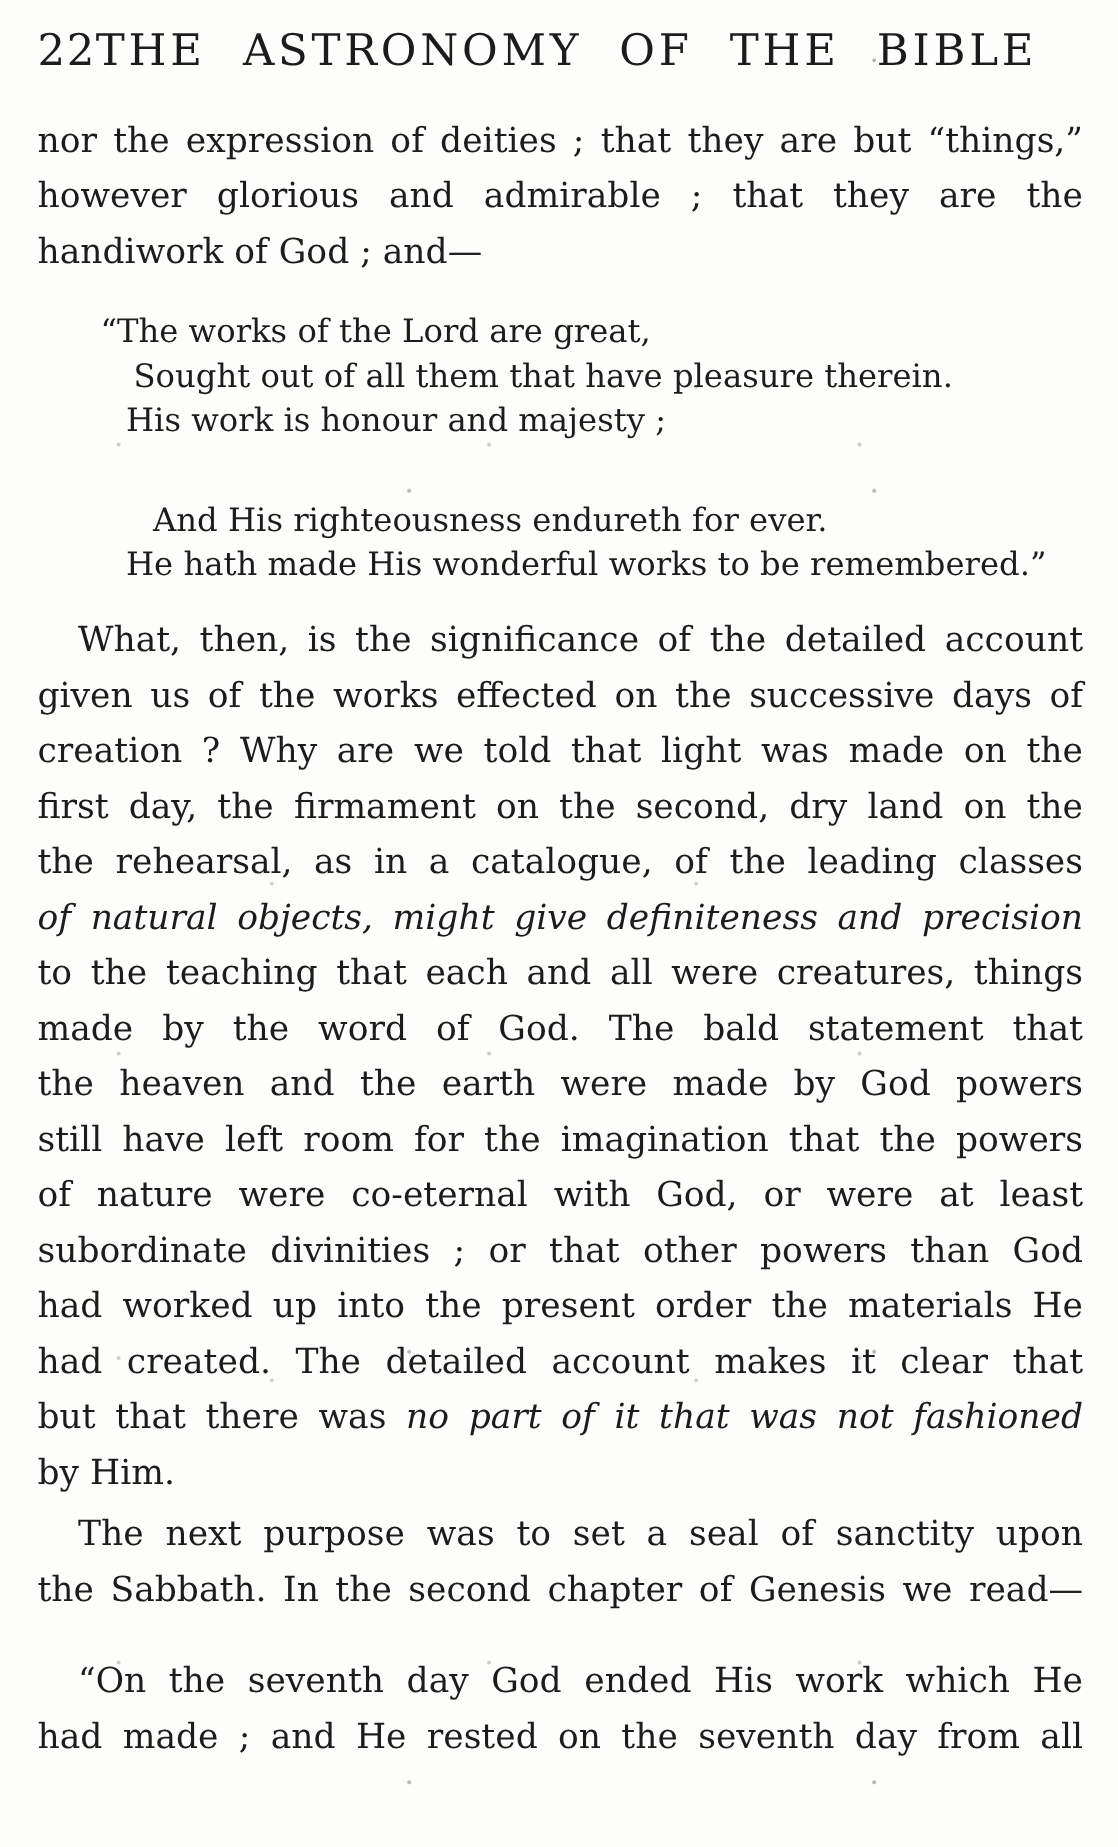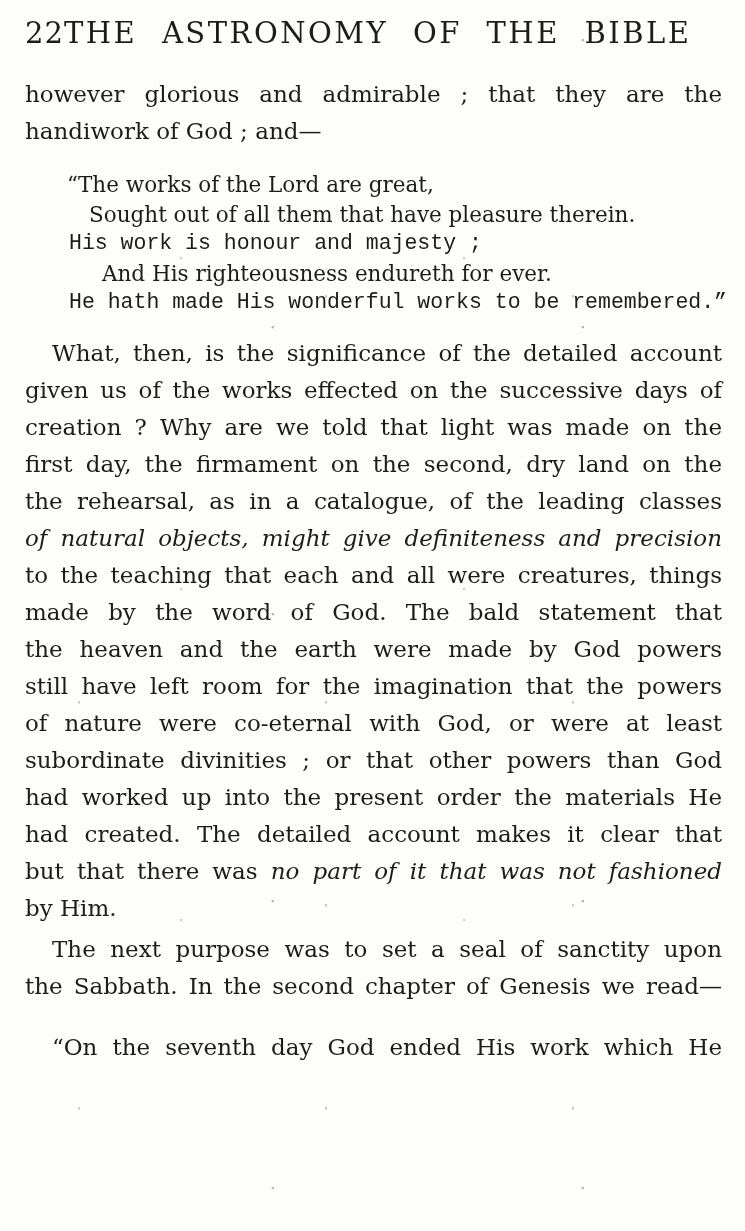--- a/index.html
+++ b/index.html
@@ -40,38 +40,39 @@
   .j { text-align: justify; text-align-last: justify; }
   .ind { text-indent: 27px; }
   .it { font-style: italic; }
   .quote { margin: 20px 0 0 42px; }
   .qline {
     font-size: 21.5px;
     line-height: 29.5px;
     height: 29.5px;
     white-space: nowrap;
   }
-  .q-in1 { margin-left: 2px; font-family: Liberation Mono, monospace; }
+  .q-in1 { margin-left: 17px; }
   .q-in2 { margin-left: 22px; }
-  .q-in3 { margin-left: 35px; }
+  .q-in3 { margin-left: 35px; margin-top: 37px; }
   #p2 { margin-top: 17px; }
   #p3 { margin-top: 4px; }
   #p4 { margin-top: 24px; }
 </style>
 </head>
 <body>
 
 <div class="page">
 
   <header class="header">
     <span class="pagenum">22</span>
     <span class="title">THE ASTRONOMY OF THE BIBLE</span>
   </header>
 
   <section class="para" id="p1">
+    <div class="line j">nor the expression of deities ; that they are but “things,”</div>
     <div class="line j">however glorious and admirable ; that they are the</div>
     <div class="line">handiwork of God ; and—</div>
   </section>
 
   <section class="quote">
     <div class="qline">“The works of the Lord are great,</div>
     <div class="qline q-in2">Sought out of all them that have pleasure therein.</div>
     <div class="qline q-in1">His work is honour and majesty ;</div>
     <div class="qline q-in3">And His righteousness endureth for ever.</div>
     <div class="qline q-in1">He hath made His wonderful works to be remembered.”</div>
@@ -96,15 +97,16 @@
     <div class="line">by Him.</div>
   </section>
 
   <section class="para" id="p3">
     <div class="line j ind">The next purpose was to set a seal of sanctity upon</div>
     <div class="line j">the Sabbath. In the second chapter of Genesis we read—</div>
   </section>
 
   <section class="para" id="p4">
     <div class="line j ind">“On the seventh day God ended His work which He</div>
+    <div class="line j">had made ; and He rested on the seventh day from all</div>
   </section>
 
 </div>
 
 </body></html>

